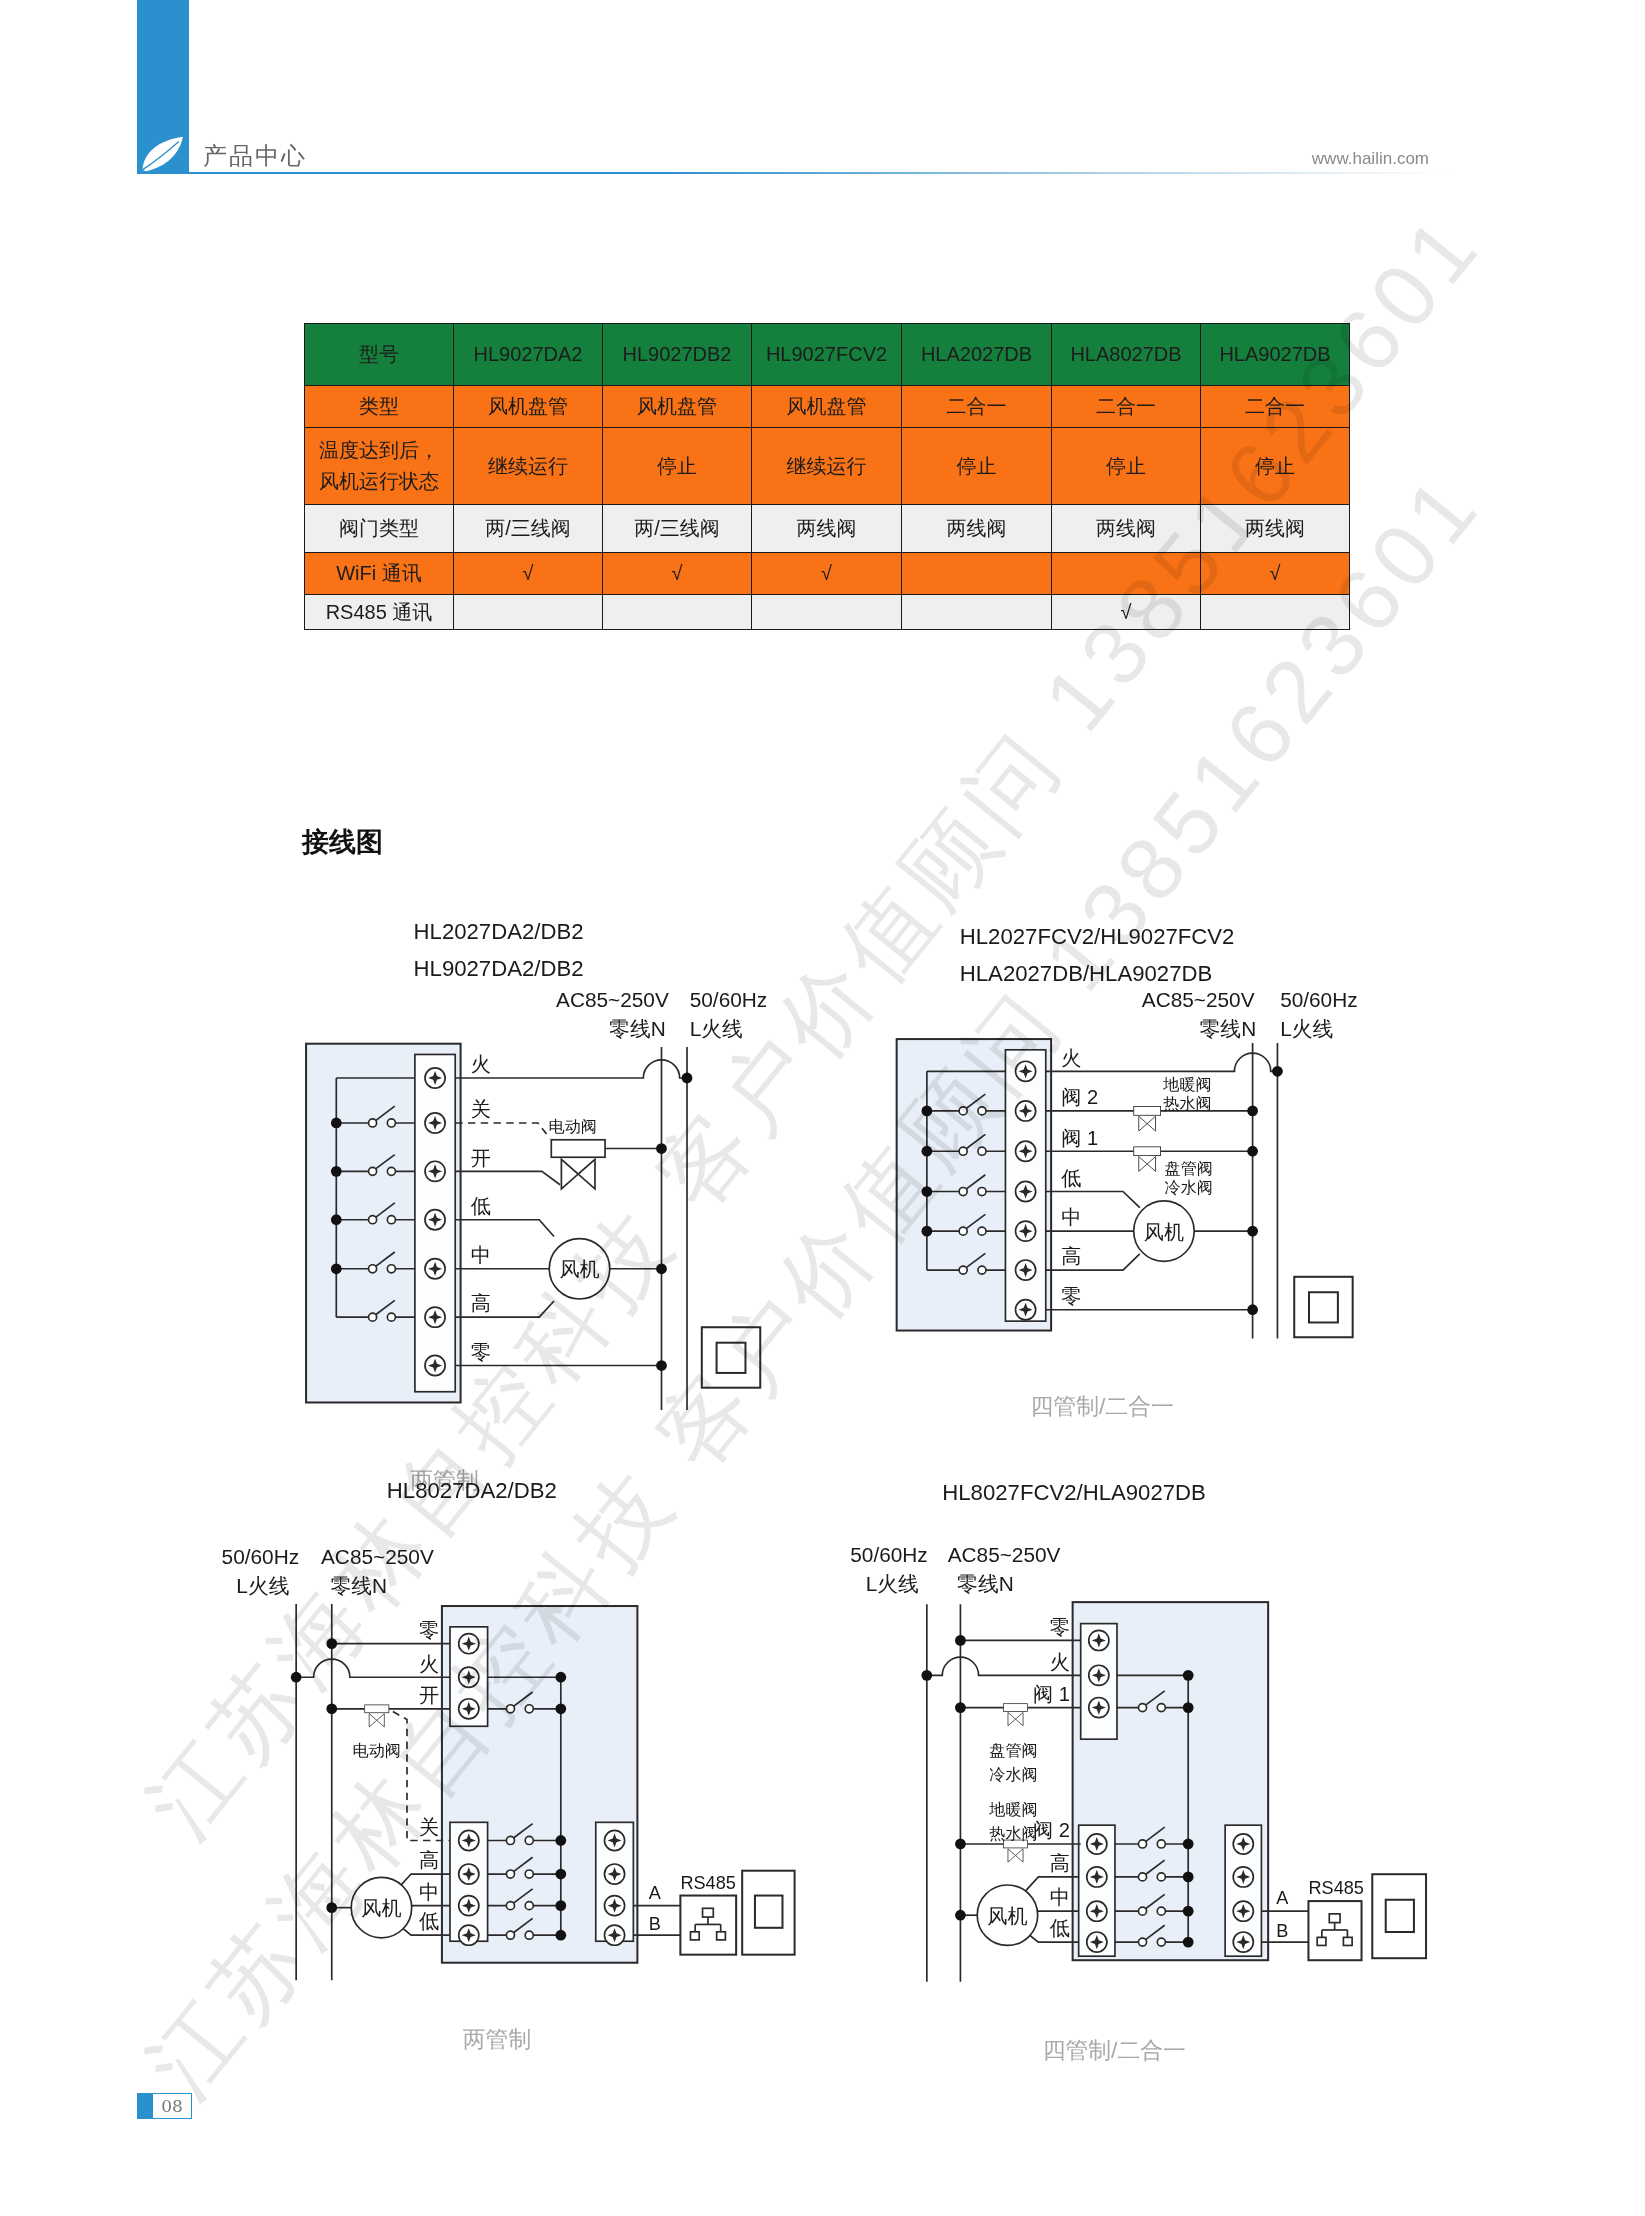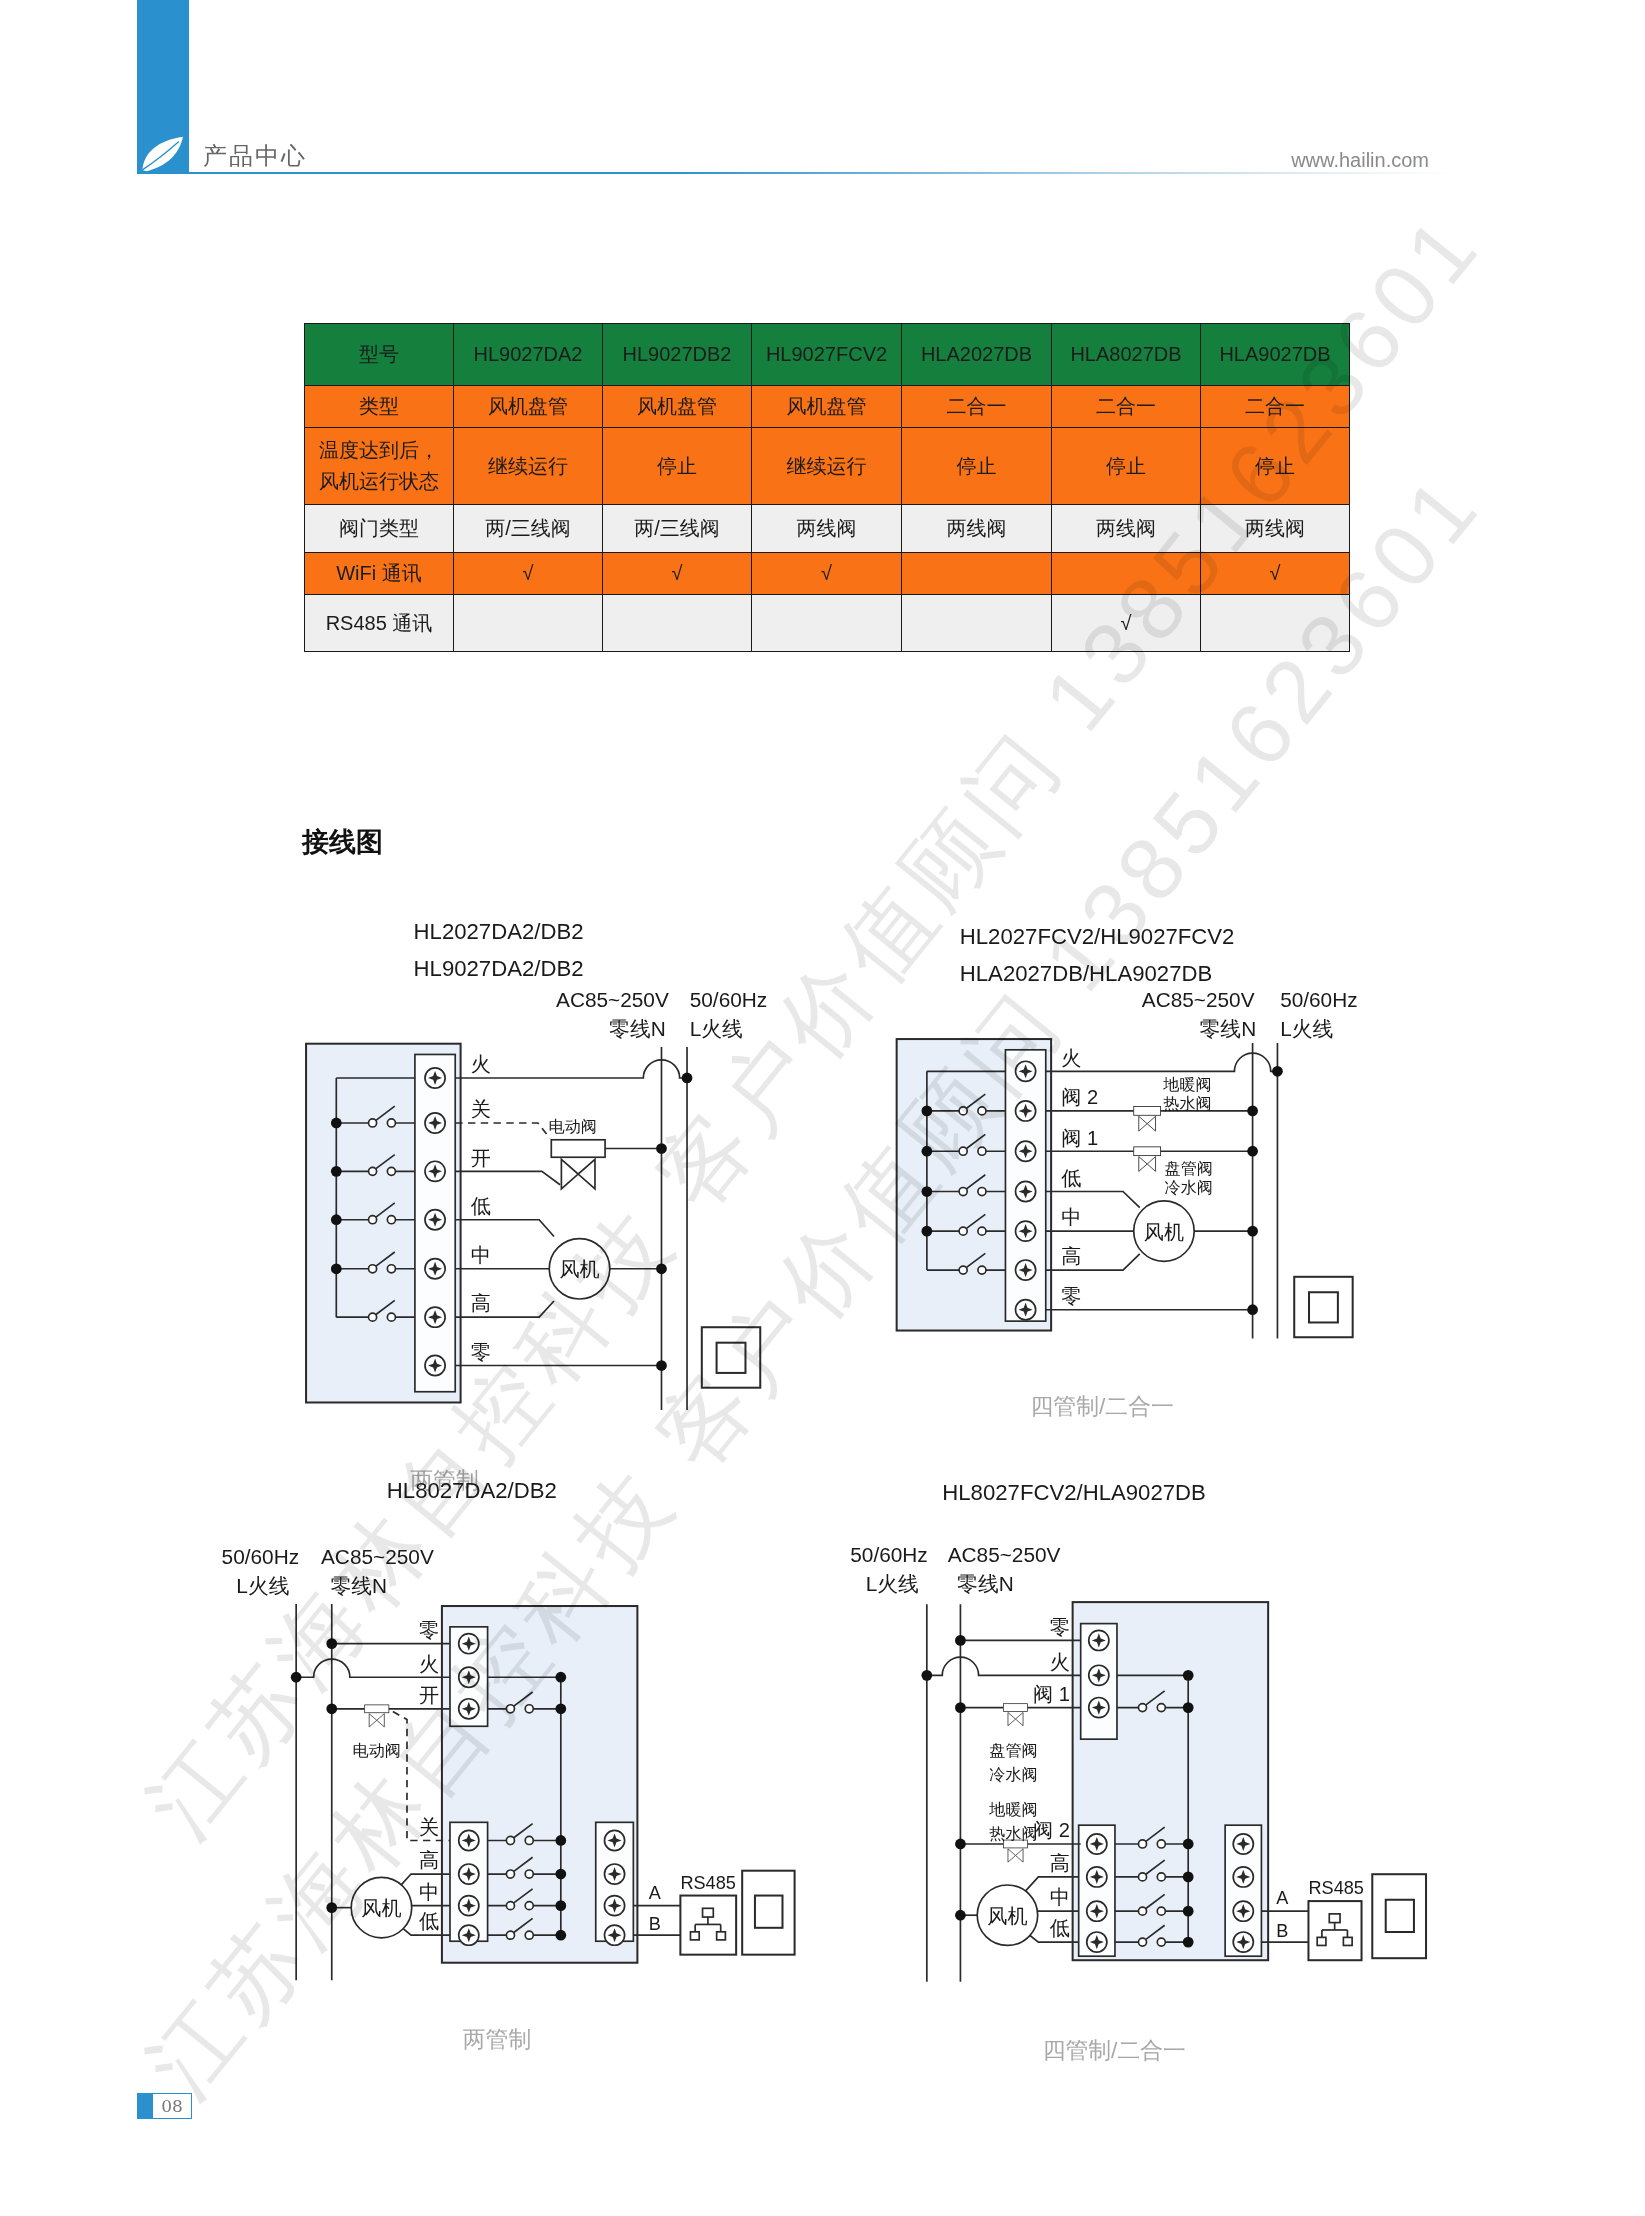--- a/index.html
+++ b/index.html
@@ -2,21 +2,21 @@
 <html style="font-size:10.7px"><head>
 <meta charset="utf-8">
 <style>
   html,body{margin:0;padding:0;background:#fff;}
   .page{position:relative;width:1645px;height:2216px;background:#fff;overflow:hidden;
         font-family:"Liberation Sans","DejaVu Sans",sans-serif;color:#1a1a1a;border-radius:9px;}
   
   .accent-bar{position:absolute;left:137px;top:0;width:52px;height:173px;background:#2B90CE;}
   .leaf{position:absolute;left:137px;top:132px;width:52px;height:42px;}
   .brand{position:absolute;left:203px;top:140px;font-size:24px;color:#666;letter-spacing:2px;}
-  .site{position:absolute;right:216px;top:149px;font-size:20px;color:#8a8a8a;}
+  .site{position:absolute;right:216px;top:149px;font-size:17px;color:#8a8a8a;}
   .header-rule{position:absolute;left:137px;top:172px;width:1314px;height:2px;
     background:linear-gradient(to right,#2B90CE,#2B90CE 40%,#a9cde4 72%,#e9f1f6 92%,rgba(255,255,255,0));}
   
   .spec-wrap{position:absolute;left:304px;top:323px;width:1045px;z-index:2;}
   table.spec{border-collapse:collapse;width:1045px;table-layout:fixed;}
   table.spec td{border:1.3px solid #1a1a1a;text-align:center;vertical-align:middle;
     font-size:20px;color:#1c1c1c;padding:0;}
   tr.thead td{background:#15803d;height:61px;margin-top:12px;}
   tr.r-a td{background:#f97316;}
   tr.r-b td{background:#EFEFEF;}
@@ -114,21 +114,21 @@
       </tr>
       <tr class="r-a" style="height:42px">
         <td>WiFi 通讯</td>
         <td>√</td>
         <td>√</td>
         <td>√</td>
         <td></td>
         <td></td>
         <td>√</td>
       </tr>
-      <tr class="r-b" style="height:57px">
+      <tr class="r-b" style="height:35px">
         <td>RS485 通讯</td>
         <td></td>
         <td></td>
         <td></td>
         <td></td>
         <td>√</td>
         <td></td>
       </tr>
     </tbody>
       </table>

